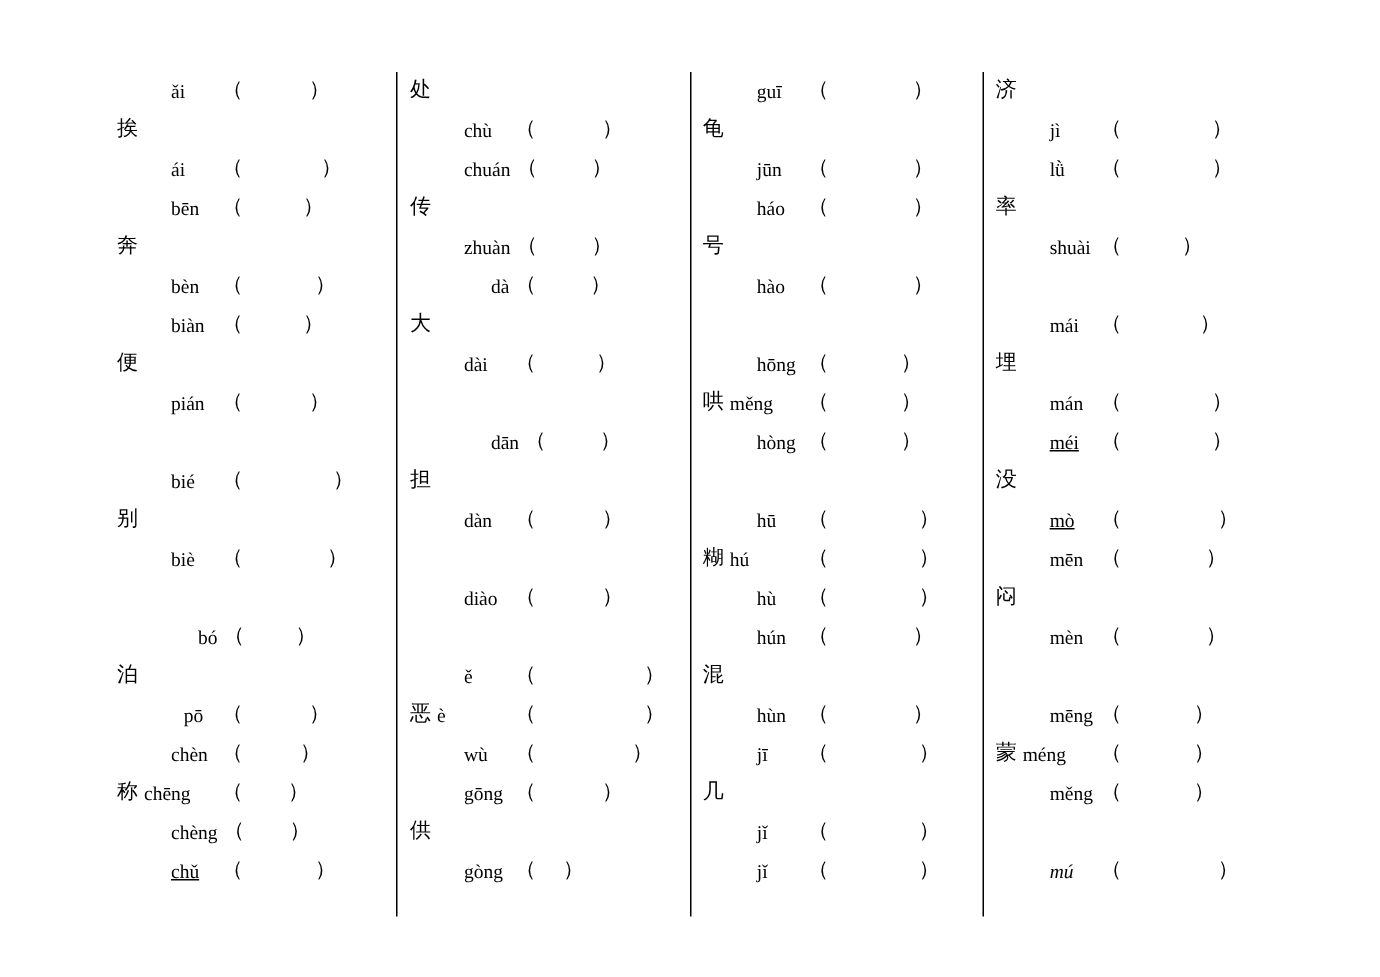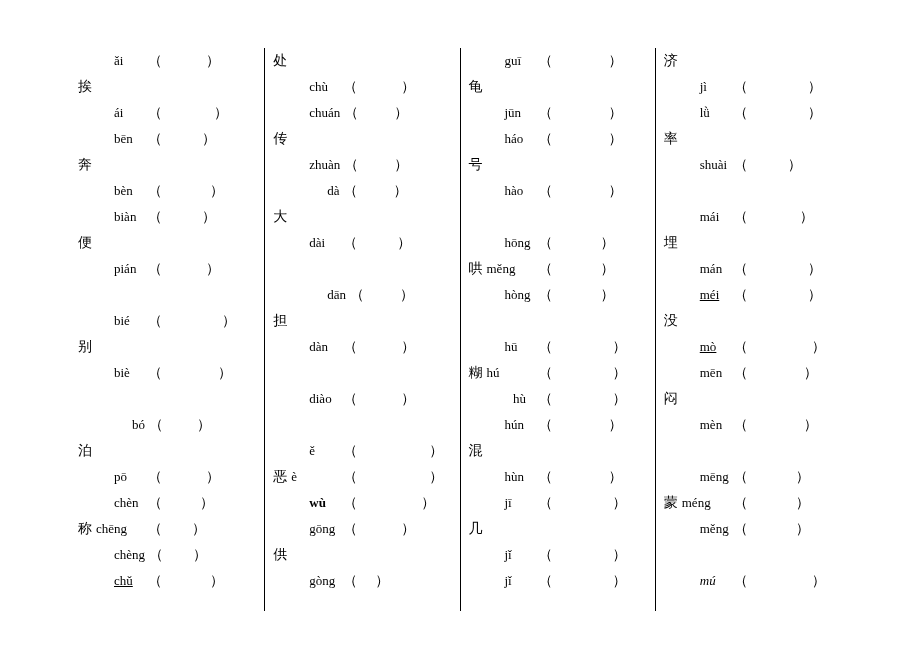--- a/index.html
+++ b/index.html
@@ -137,21 +137,21 @@
         <span class="pinyin indent2" style="padding-left: 36px;">bó</span>
         <span class="paren lp">（</span>
         <span class="gap" style="width: 34px;"></span>
         <span class="paren rp">）</span>
       </div>
       <div class="row">
         <span class="hanzi">泊</span>
       </div>
       <div class="row">
         <span class="hanzi"></span>
-        <span class="pinyin indent1" style="padding-left: 18px;">pō</span>
+        <span class="pinyin indent1" style="padding-left: 18px; text-align: center;">pō</span>
         <span class="paren lp">（</span>
         <span class="gap" style="width: 44px;"></span>
         <span class="paren rp">）</span>
       </div>
       <div class="row">
         <span class="hanzi"></span>
         <span class="pinyin indent1" style="padding-left: 18px;">chèn</span>
         <span class="paren lp">（</span>
         <span class="gap" style="width: 38px;"></span>
         <span class="paren rp">）</span>
@@ -259,21 +259,21 @@
       </div>
       <div class="row">
         <span class="hanzi">恶</span>
         <span class="pinyin ">è</span>
         <span class="paren lp">（</span>
         <span class="gap" style="width: 72px;"></span>
         <span class="paren rp">）</span>
       </div>
       <div class="row">
         <span class="hanzi"></span>
-        <span class="pinyin indent1" style="padding-left: 18px; font-weight: bold;">wù</span>
+        <span class="pinyin indent1" style="padding-left: 18px;">wù</span>
         <span class="paren lp">（</span>
         <span class="gap" style="width: 64px;"></span>
         <span class="paren rp">）</span>
       </div>
       <div class="row">
         <span class="hanzi"></span>
         <span class="pinyin indent1" style="padding-left: 18px;">gōng</span>
         <span class="paren lp">（</span>
         <span class="gap" style="width: 44px;"></span>
         <span class="paren rp">）</span>
@@ -356,21 +356,21 @@
       </div>
       <div class="row">
         <span class="hanzi">糊</span>
         <span class="pinyin ">hú</span>
         <span class="paren lp">（</span>
         <span class="gap" style="width: 60px;"></span>
         <span class="paren rp">）</span>
       </div>
       <div class="row">
         <span class="hanzi"></span>
-        <span class="pinyin indent1" style="padding-left: 18px; text-align: center;">hù</span>
+        <span class="pinyin indent1" style="padding-left: 18px;">hù</span>
         <span class="paren lp">（</span>
         <span class="gap" style="width: 60px;"></span>
         <span class="paren rp">）</span>
       </div>
       <div class="row">
         <span class="hanzi"></span>
         <span class="pinyin indent1" style="padding-left: 18px;">hún</span>
         <span class="paren lp">（</span>
         <span class="gap" style="width: 56px;"></span>
         <span class="paren rp">）</span>

